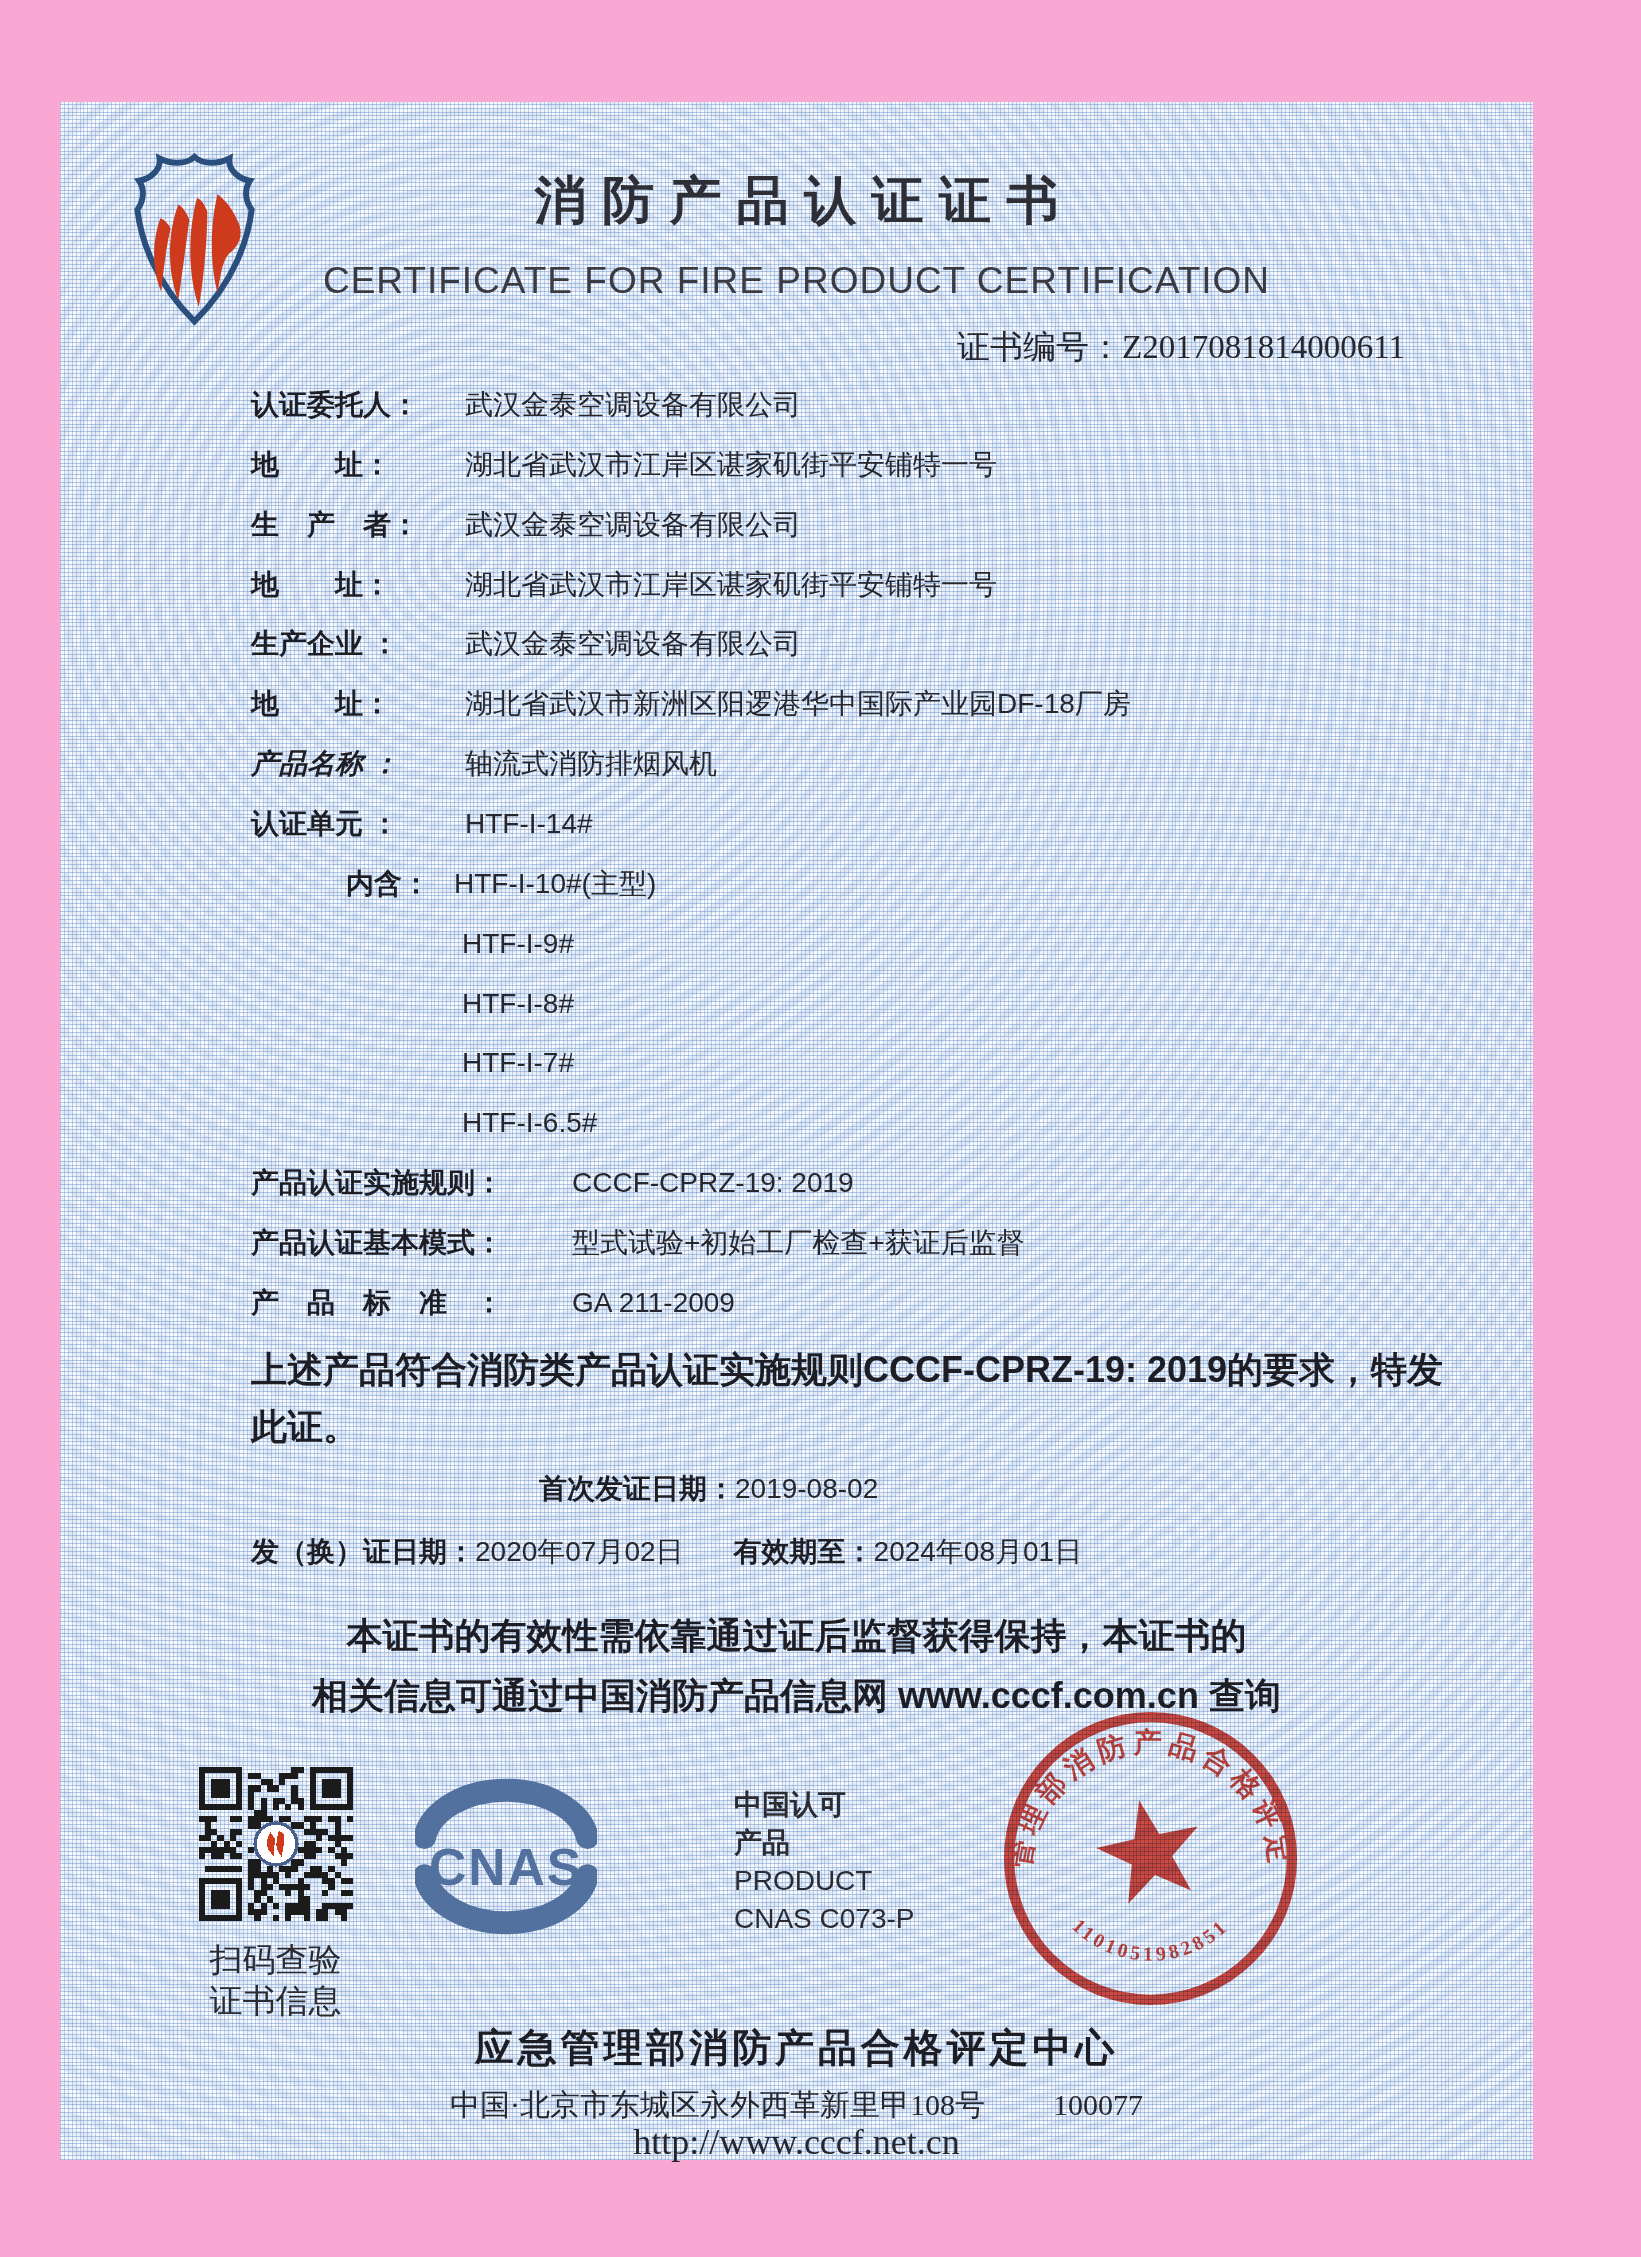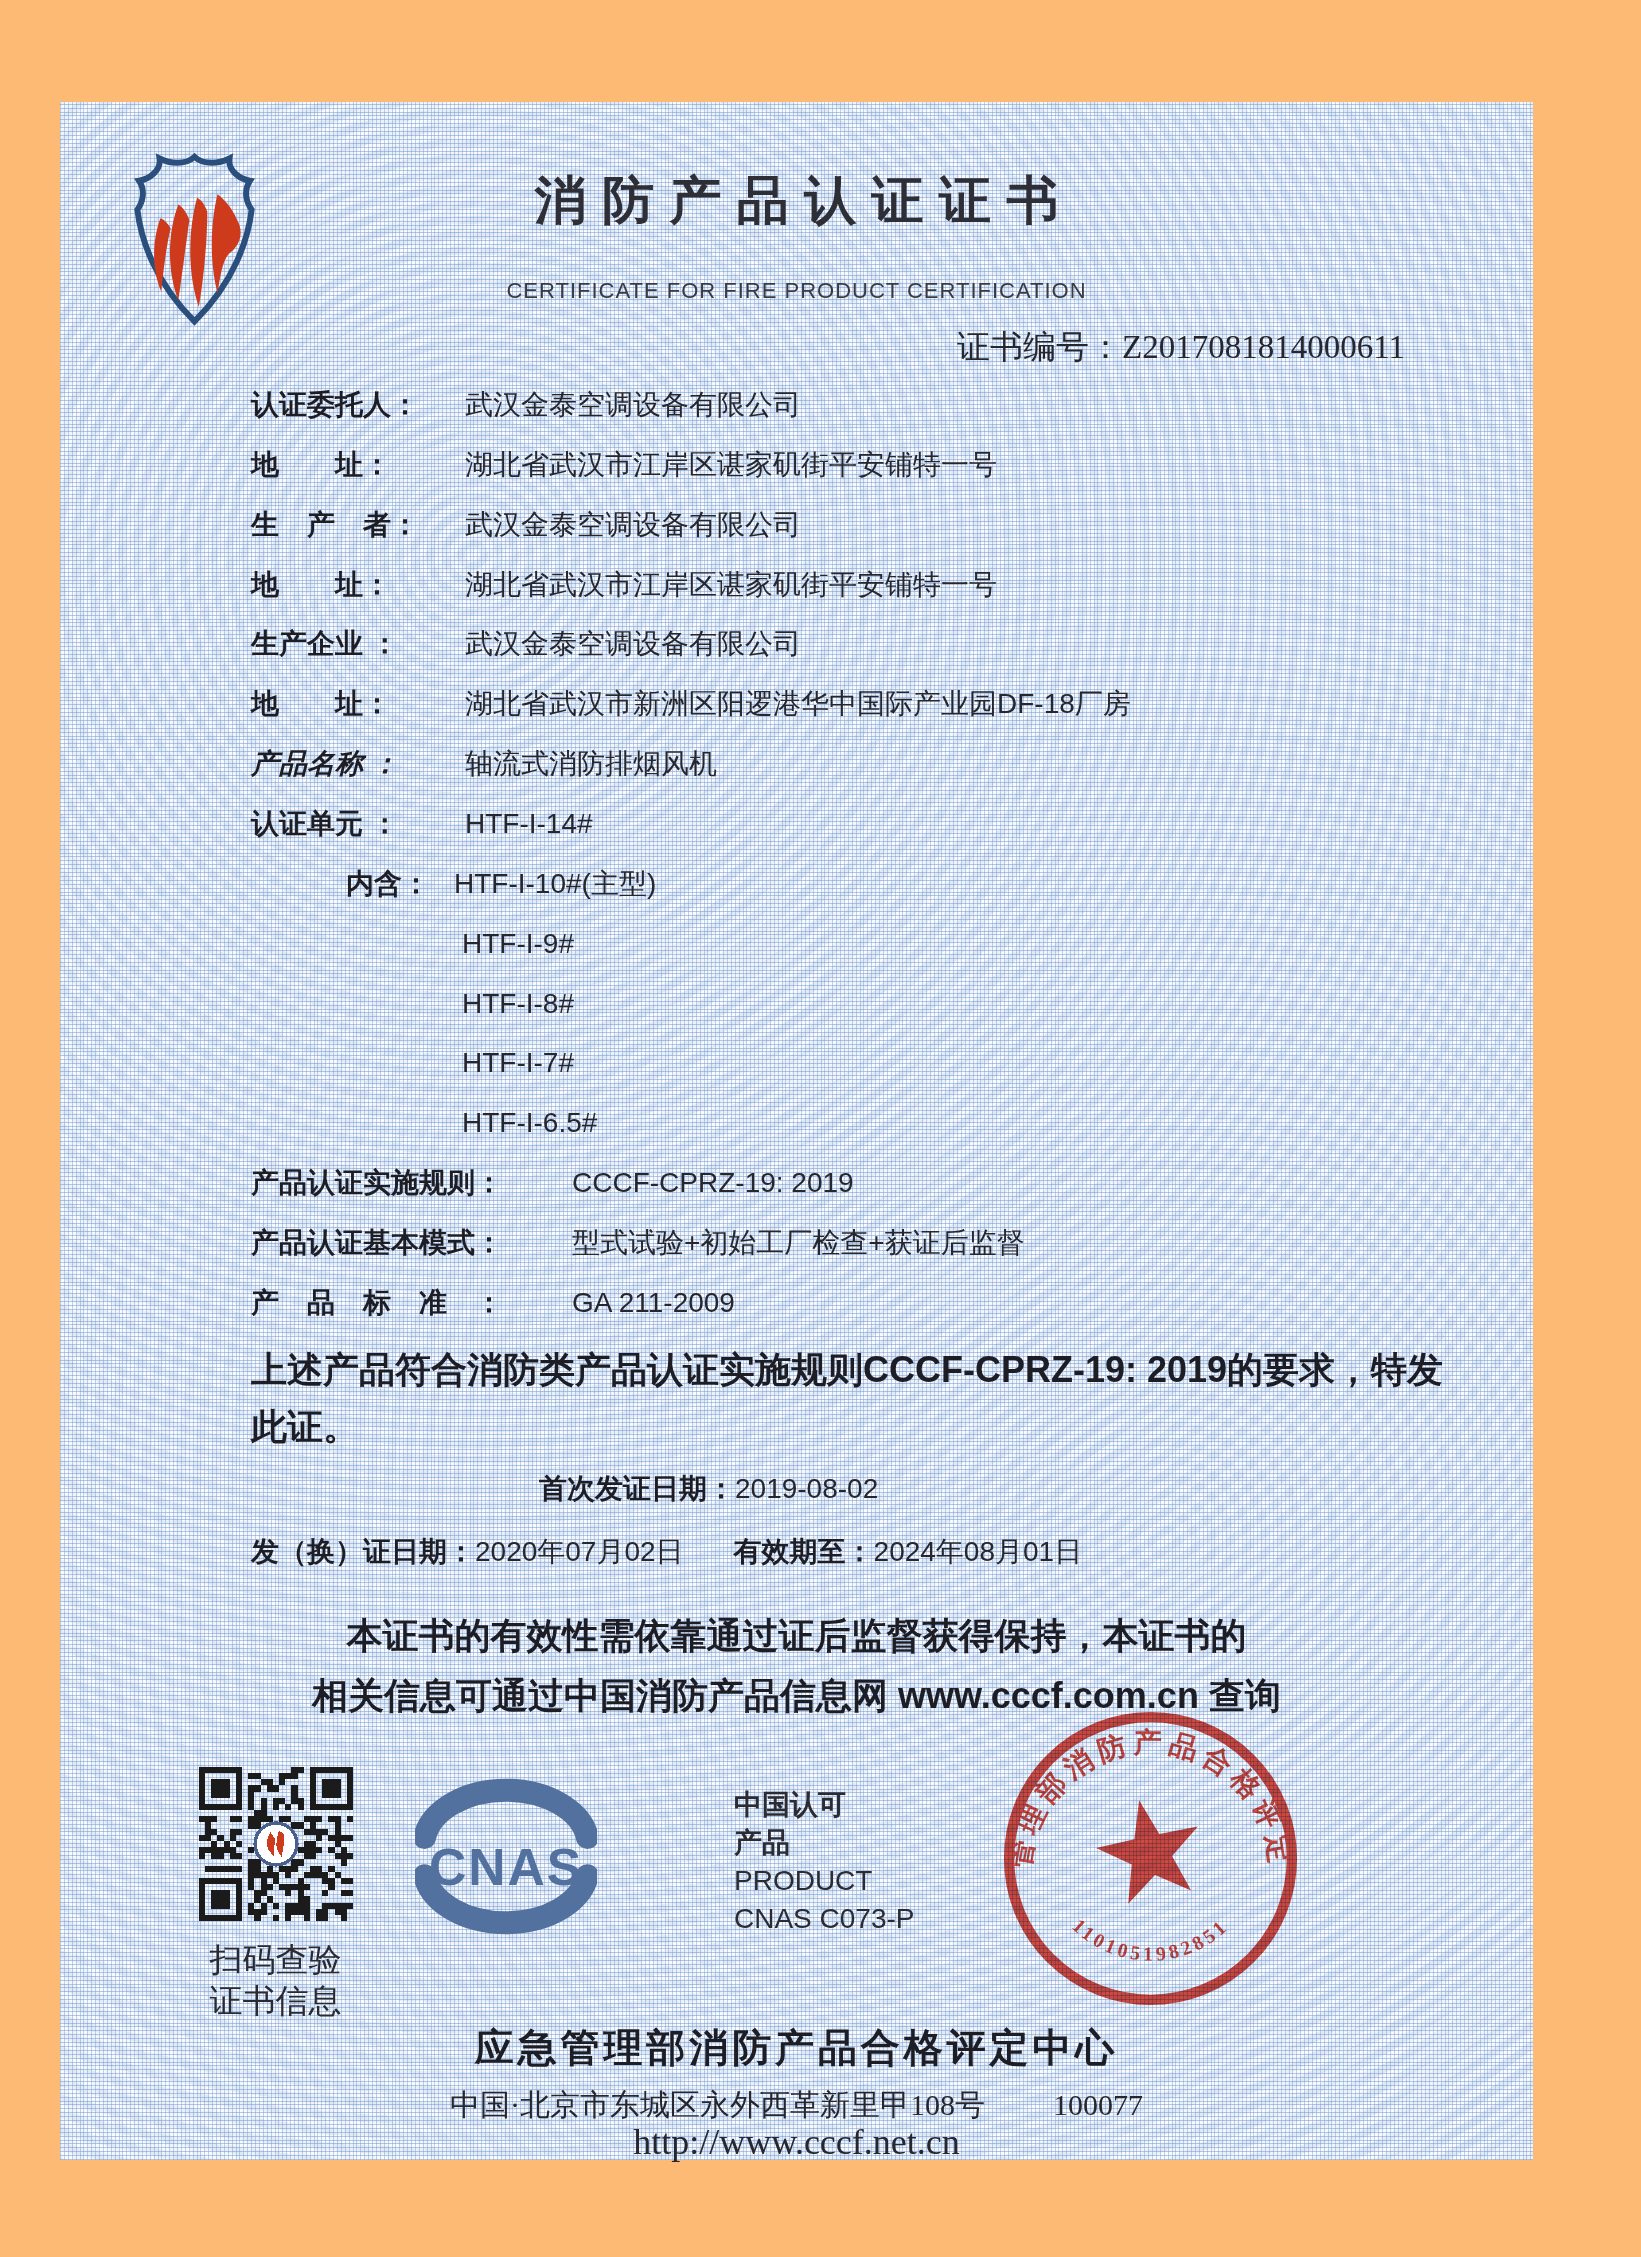--- a/index.html
+++ b/index.html
@@ -1,32 +1,32 @@
 <!DOCTYPE html>
 <html><head>
 <meta charset="utf-8">
 <style>
   html,body{margin:0;padding:0;background:#ffffff;}
-  .page{position:relative;width:1641px;height:2257px;background:#fdba74;overflow:hidden;
+  .page{position:relative;width:1641px;height:2257px;background:#f9a8d4;overflow:hidden;
         font-family:"Liberation Sans",sans-serif;color:#24242c;}
   
   .cert{position:absolute;left:60px;top:102px;width:1473px;height:2058px;
         background-color:#f3f7fc;
         background-image:
           repeating-linear-gradient(0deg, rgba(112,150,205,.50) 0 1px, rgba(255,255,255,0) 1px 3.9px),
           repeating-linear-gradient(90deg, rgba(112,150,205,.42) 0 1px, rgba(255,255,255,0) 1px 3.9px),
           repeating-radial-gradient(circle at 28% 22%, rgba(255,255,255,.28) 0 7.7px, rgba(140,170,215,.10) 7.7px 15.4px),
           repeating-radial-gradient(circle at 75% 70%, rgba(255,255,255,.22) 0 8.7px, rgba(140,170,215,.08) 8.7px 17.4px);
   }
   .abs{position:absolute;}
   .sans{font-family:"Liberation Sans",sans-serif;}
   .serif{font-family:"Liberation Serif",serif;}
   .title{left:0;right:0;top:64px;text-align:center;font-size:52px;font-weight:600;
          letter-spacing:15.4px;padding-left:15.4px;color:#2e2e36;}
-  .subtitle{left:0;right:0;top:176px;text-align:center;font-size:22px;font-weight:400;
+  .subtitle{left:0;right:0;top:158px;text-align:center;font-size:37px;font-weight:400;
             color:#3a3a42;letter-spacing:1px;}
   .certno{left:897px;top:223px;font-size:33px;color:#26262e;white-space:nowrap;}
   .row{white-space:nowrap;font-size:28px;line-height:42px;}
   .lbl{font-weight:700;color:#1d1d25;font-family:"Liberation Sans",sans-serif;}
   .val{font-weight:400;color:#26262e;font-family:Liberation Sans, sans-serif;}
   .statement{left:191px;width:1265px;font-size:36px;font-weight:700;color:#1d1d25;white-space:nowrap;}
   .notice{left:0;right:0;text-align:center;font-size:36px;font-weight:700;color:#1d1d25;}
   .qr-caption{left:114px;top:1838px;width:203px;text-align:center;font-size:33px;line-height:41px;
               font-family:"Liberation Serif",serif;color:#2a2a32;}
   .cnas-text{left:674px;top:1684px;font-size:28px;line-height:38px;color:#2b2b33;}

